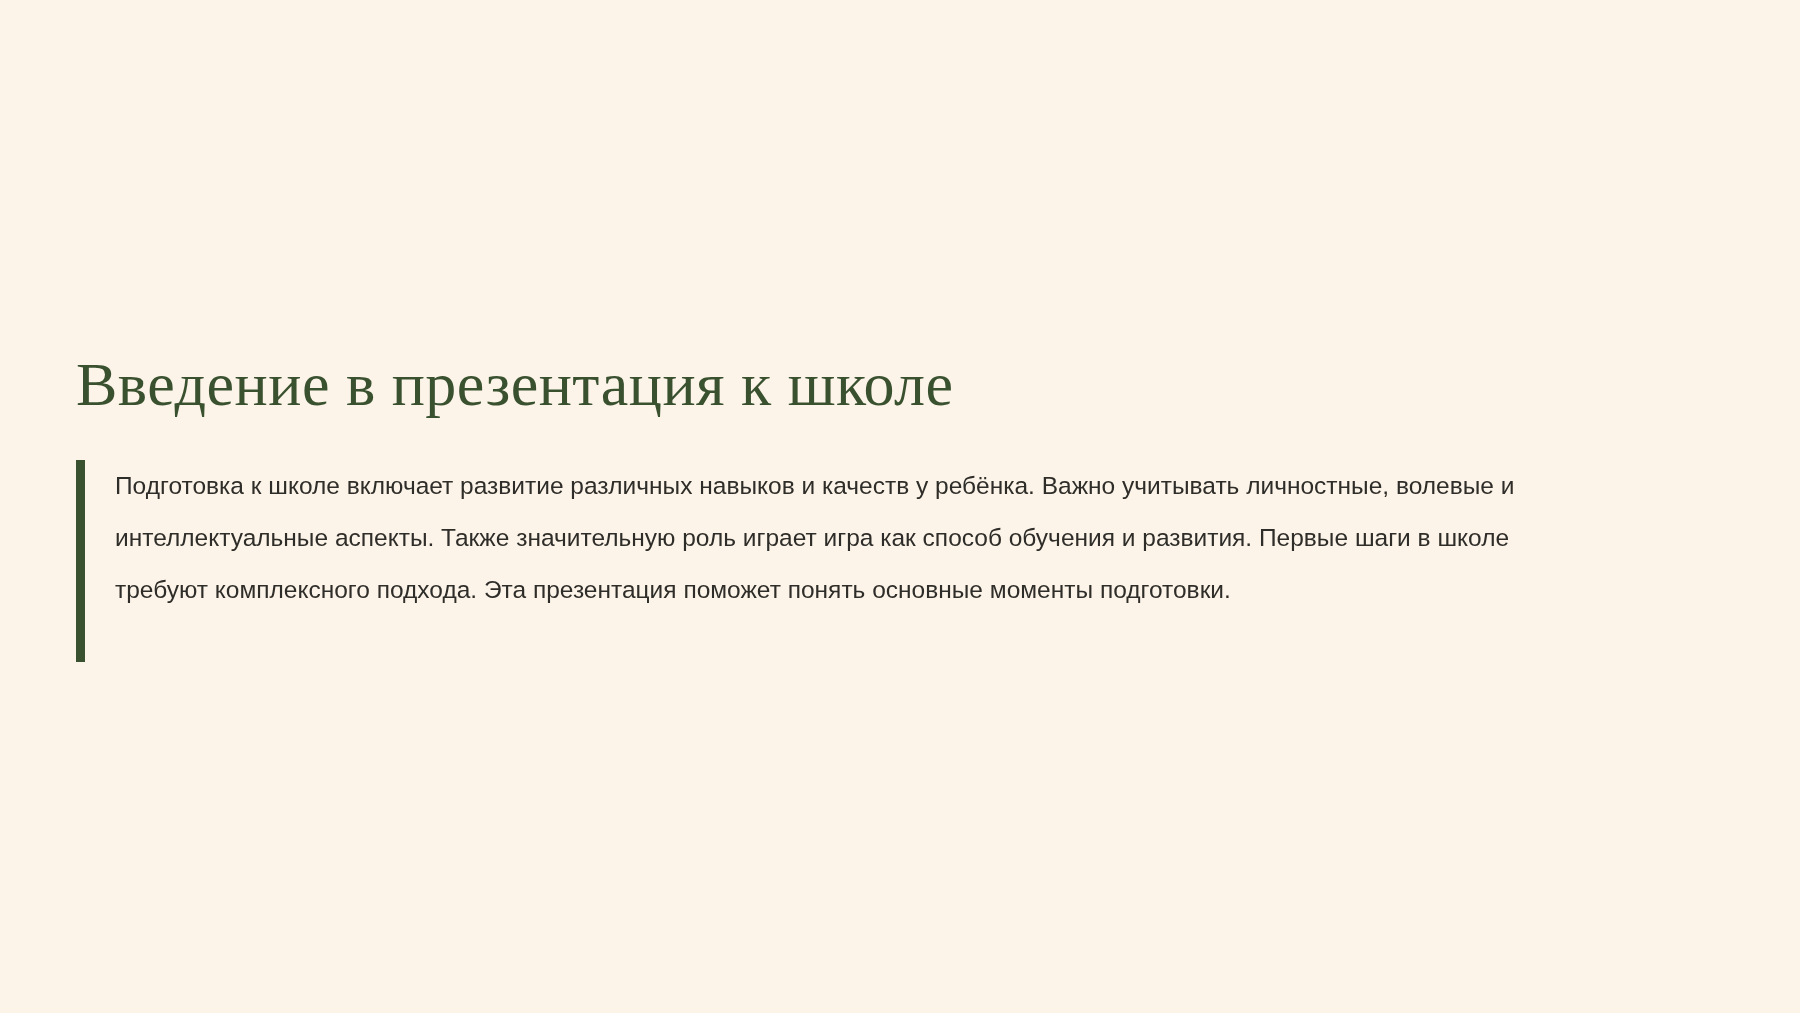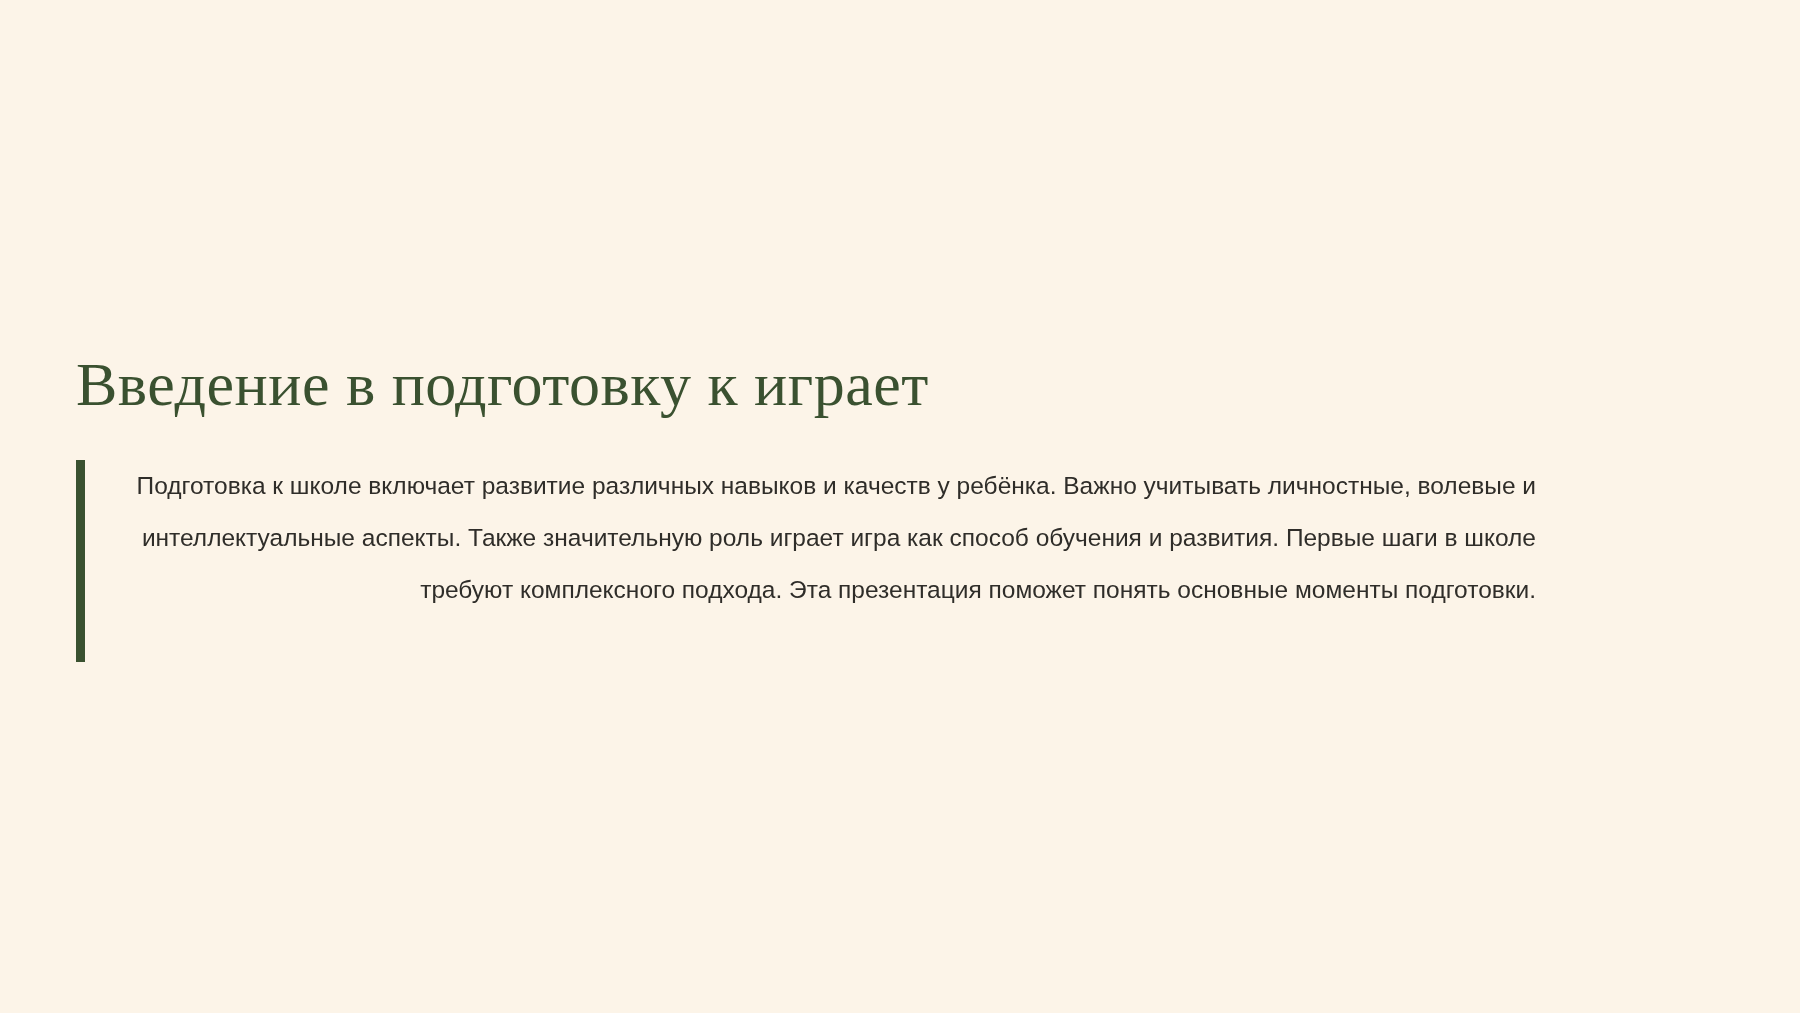--- a/index.html
+++ b/index.html
@@ -58,32 +58,32 @@
     background: #3a5130;
   }
 
   .body-text {
     margin: 0;
     padding: 0;
     font-family: "Liberation Sans", sans-serif;
     font-size: 24.5px;
     line-height: 52px;
     color: #2f2d29;
-    text-align: right;
+    text-align: left;
     max-width: 1430px;
   }
 </style>
 </head>
 <body>
 
 <div class="slide">
 
   <div class="slide-content">
 
-    <h1 class="slide-title">Введение в подготовку к играет</h1>
+    <h1 class="slide-title">Введение в презентация к школе</h1>
 
     <div class="body-block">
       <div class="accent-bar"></div>
       <p class="body-text">Подготовка к школе включает развитие различных навыков и качеств у ребёнка. Важно учитывать личностные, волевые и интеллектуальные аспекты. Также значительную роль играет игра как способ обучения и развития. Первые шаги в школе требуют комплексного подхода. Эта презентация поможет понять основные моменты подготовки.</p>
     </div>
 
   </div>
 
 </div>
 

